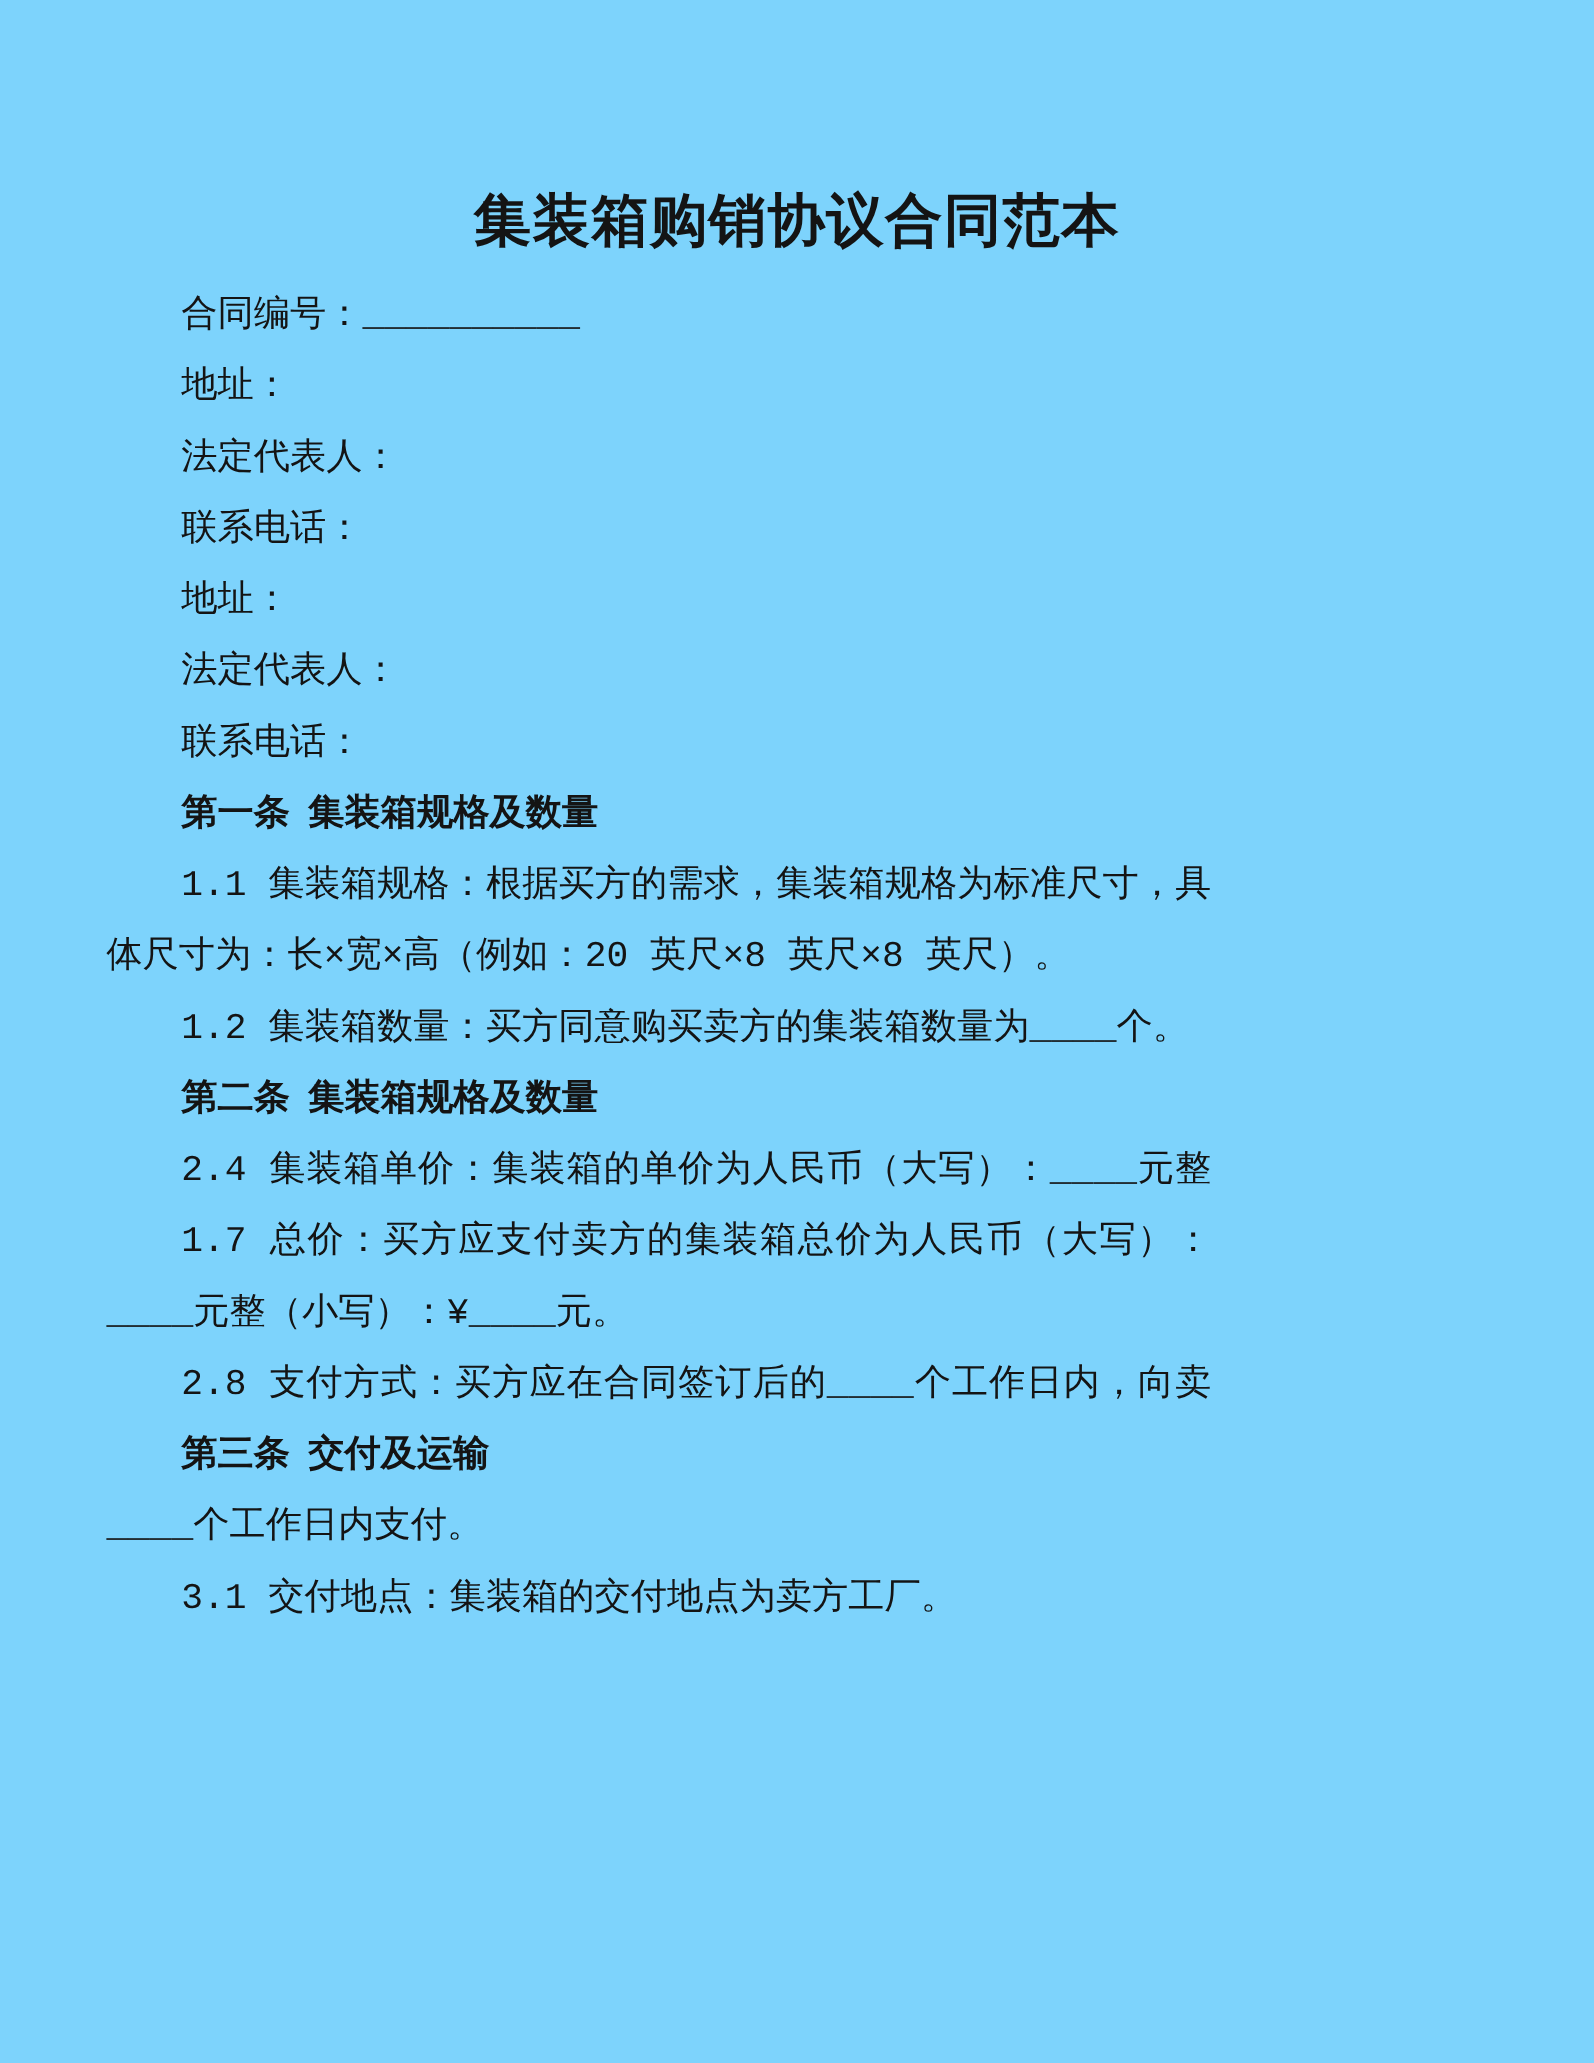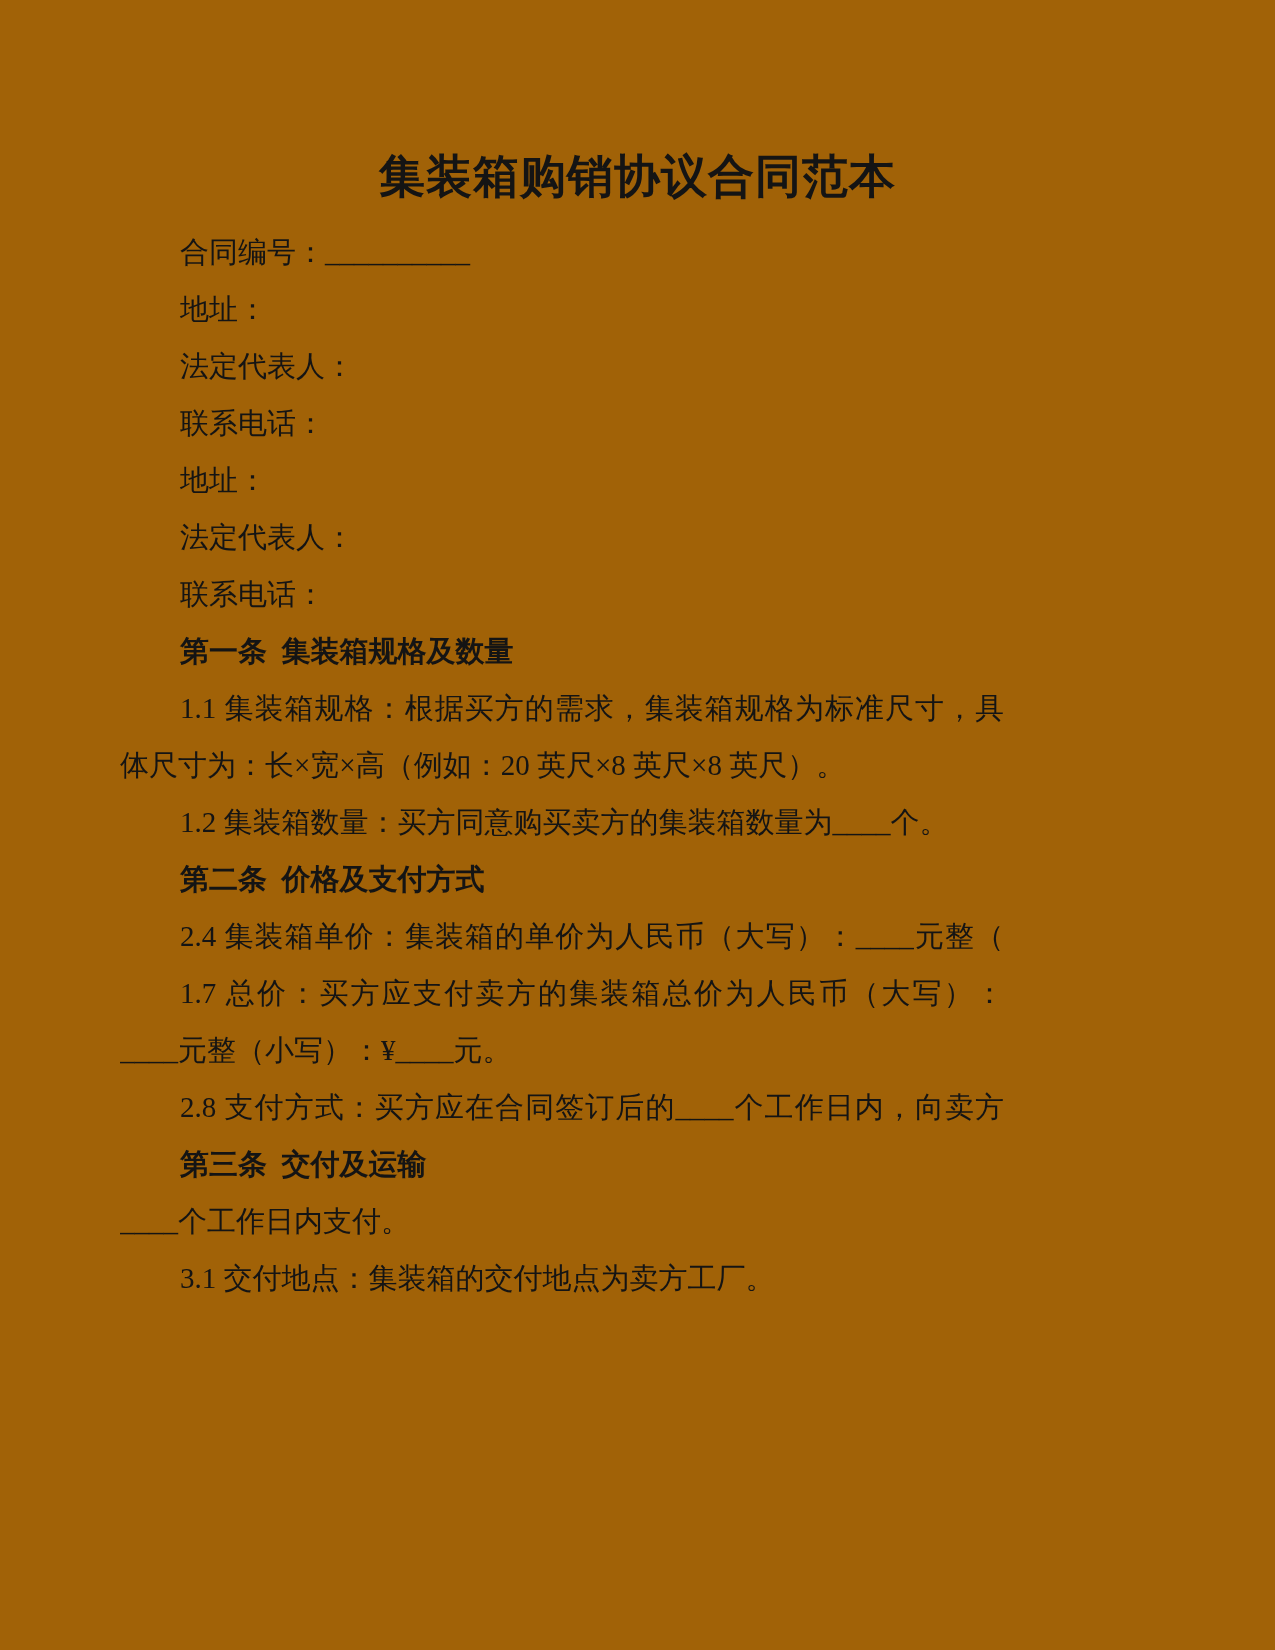--- a/index.html
+++ b/index.html
@@ -5,38 +5,39 @@
   html, body {
     margin: 0;
     padding: 0;
     background: #ffffff;
   }
   .page {
     position: relative;
     width: 1275px;
     height: 1650px;
     margin: 0 auto;
-    background: #a16207;
+    background: #7dd3fc;
     overflow: hidden;
     font-family: "Liberation Serif", "DejaVu Serif", serif;
     color: #141414;
   }
   .title {
     margin: 146px 0 0 0;
     padding: 0;
     width: 100%;
     text-align: center;
     font-size: 46px;
     line-height: 62px;
     font-weight: 700;
     letter-spacing: 1px;
   }
   .body {
-    margin: 16px 195px 0 120px;
+    margin: 16px 195px 0 85px;
     width: 884px;
+    font-family: Liberation Mono, monospace;
   }
   .ln {
     height: 57px;
     line-height: 57px;
     font-size: 29px;
     overflow: hidden;
   }
   .ln.indent {
     text-indent: 60px;
   }
@@ -59,21 +60,21 @@
     <div class="ln indent">地址：</div>
     <div class="ln indent">法定代表人：</div>
     <div class="ln indent">联系电话：</div>
     <div class="ln indent">地址：</div>
     <div class="ln indent">法定代表人：</div>
     <div class="ln indent">联系电话：</div>
     <div class="ln indent bold">第一条 集装箱规格及数量</div>
     <div class="ln indent stretch">1.1 集装箱规格：根据买方的需求，集装箱规格为标准尺寸，具</div>
     <div class="ln">体尺寸为：长×宽×高（例如：20 英尺×8 英尺×8 英尺）。</div>
     <div class="ln indent">1.2 集装箱数量：买方同意购买卖方的集装箱数量为____个。</div>
-    <div class="ln indent bold">第二条 价格及支付方式</div>
+    <div class="ln indent bold">第二条 集装箱规格及数量</div>
     <div class="ln indent stretch">2.4 集装箱单价：集装箱的单价为人民币（大写）：____元整（</div>
     <div class="ln indent stretch">1.7 总价：买方应支付卖方的集装箱总价为人民币（大写）：</div>
     <div class="ln">____元整（小写）：¥____元。</div>
     <div class="ln indent stretch">2.8 支付方式：买方应在合同签订后的____个工作日内，向卖方</div>
     <div class="ln indent bold">第三条 交付及运输</div>
     <div class="ln">____个工作日内支付。</div>
     <div class="ln indent">3.1 交付地点：集装箱的交付地点为卖方工厂。</div>
   </div>
 </div>
 

